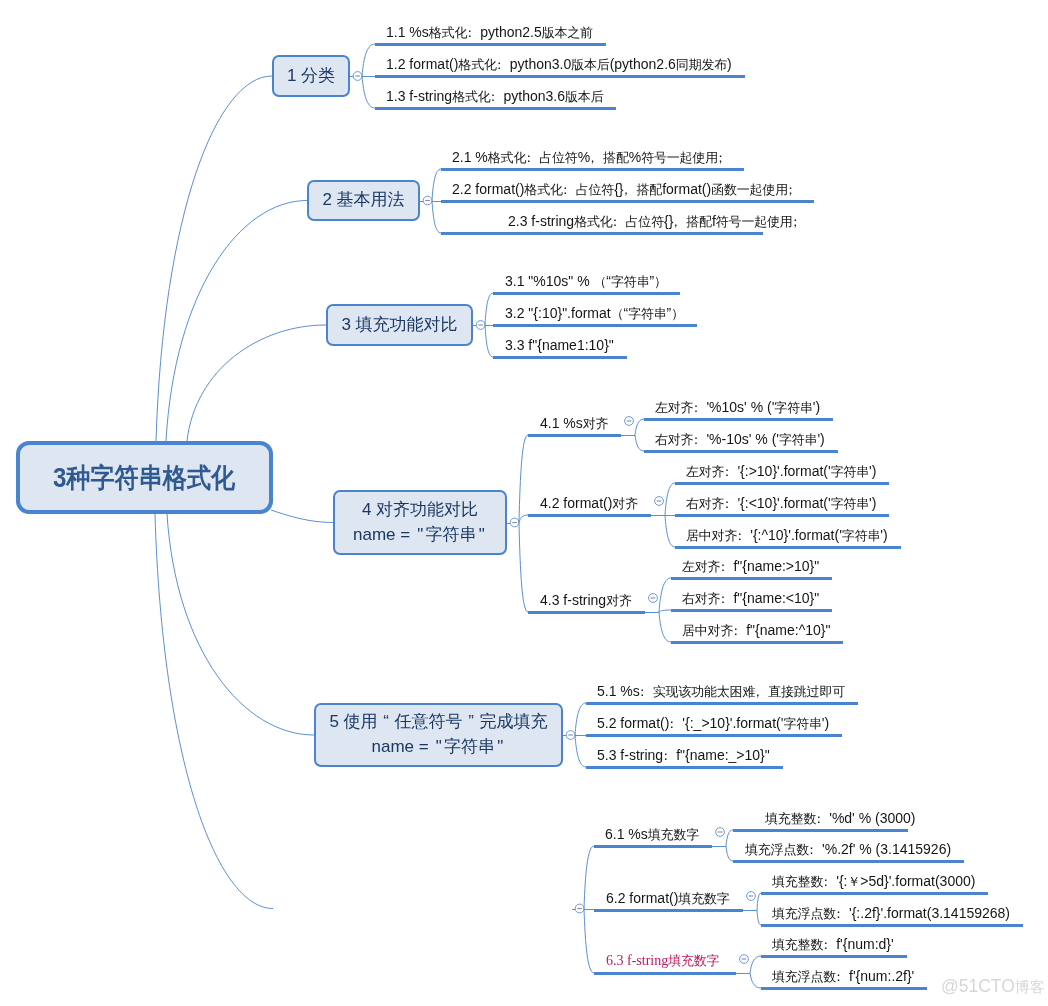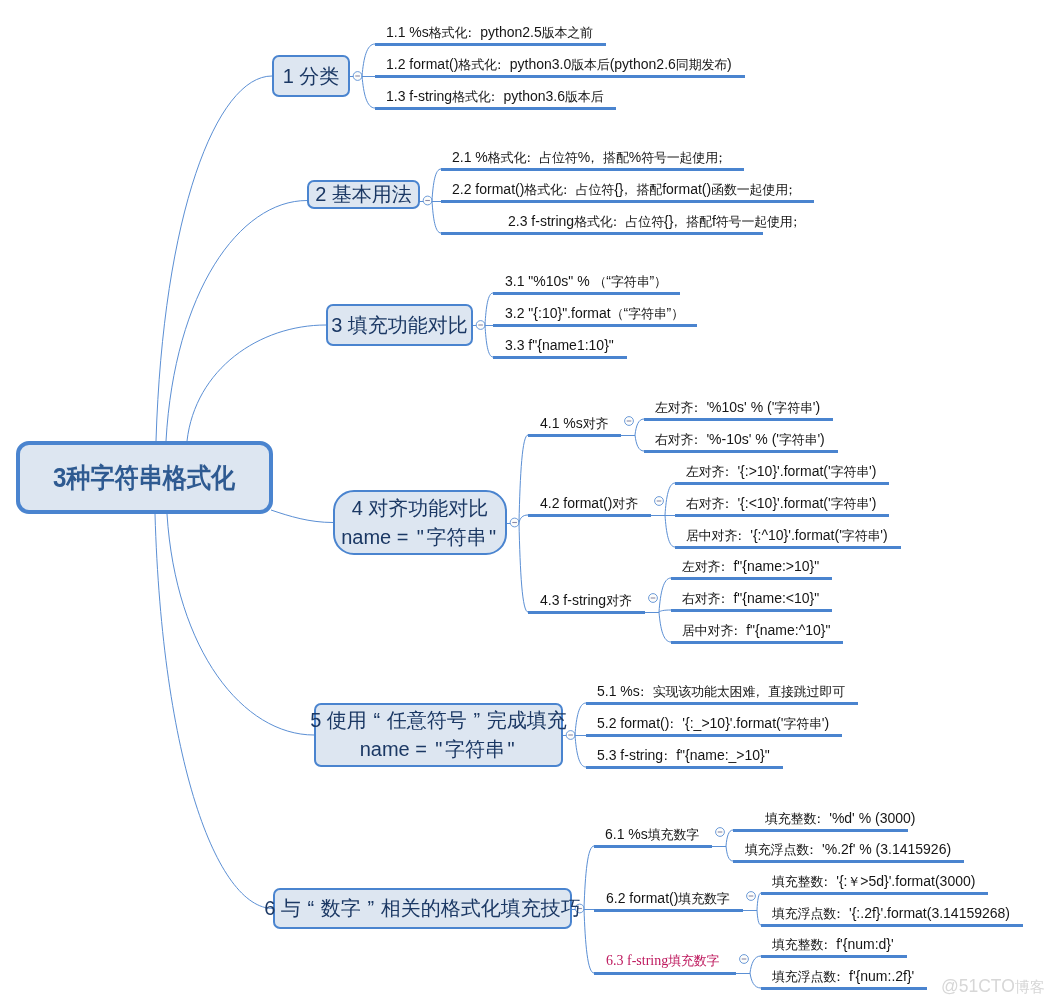--- a/index.html
+++ b/index.html
@@ -8,21 +8,21 @@
        font-family:"Liberation Sans","DejaVu Sans",sans-serif;}
   #stage{position:absolute;left:0;top:0;width:1048px;height:1006px;}
   #links{position:absolute;left:0;top:0;width:1048px;height:1006px;}
   #nodes{position:absolute;left:0;top:0;width:1048px;height:1006px;}
   .node{position:absolute;box-sizing:border-box;}
   .root-node{background:#dde6f1;border:4px solid #4a84cf;border-radius:13px;
      color:#2e5a91;font-weight:bold;font-size:27px;
      display:flex;align-items:center;justify-content:center;}
   .root-node>span{display:inline-block;transform:scaleX(0.893);transform-origin:center;}
   .lvl1{background:#dde6f1;border:2.2px solid #4a84cf;border-radius:7px;color:#1b3864;
-     font-size:20px;display:flex;align-items:center;justify-content:center;
+     font-size:17px;display:flex;align-items:center;justify-content:center;
      text-align:center;line-height:1.45;white-space:pre;}
   .leaf{position:absolute;color:#151515;font-size:14px;line-height:16px;white-space:pre;}
   .cjk{font-size:13px;letter-spacing:-0.2px;}
   .cjp{display:inline-block;width:13px;text-indent:-4px;font-size:13px;}
   .ul{position:absolute;background:#4a84cf;height:3px;}
   .wm{position:absolute;color:#dcdcdc;font-size:17.5px;line-height:17.5px;white-space:pre;}
   .wm .cjk{font-size:15px;letter-spacing:0;}
   .fwq{display:inline-block;width:1em;text-align:center;}
   .fwqs{display:inline-block;width:0.62em;text-align:center;}
 </style>
@@ -134,36 +134,33 @@
 
   <div id="nodes">
 
     <div class="node root-node" style="left: 16px; top: 441px; width: 257px; height: 73px; background: rgb(221, 230, 241); border-color: rgb(74, 132, 207); color: rgb(46, 90, 145);">
       <span>3种字符串格式化</span>
     </div>
 
     <div class="node lvl1" style="left: 272px; top: 55px; width: 78px; height: 42px; background: rgb(221, 230, 241); border-color: rgb(74, 132, 207); color: rgb(27, 56, 100);">
       <span>1 分类</span>
     </div>
-    <div class="node lvl1" style="left: 307px; top: 180px; width: 113px; height: 29px; background: rgb(221, 230, 241); border-color: rgb(74, 132, 207); color: rgb(27, 56, 100);">
+    <div class="node lvl1" style="left: 307px; top: 180px; width: 113px; height: 41px; background: rgb(221, 230, 241); border-color: rgb(74, 132, 207); color: rgb(27, 56, 100);">
       <span>2 基本用法</span>
     </div>
     <div class="node lvl1" style="left: 326px; top: 304px; width: 147px; height: 42px; background: rgb(221, 230, 241); border-color: rgb(74, 132, 207); color: rgb(27, 56, 100);">
       <span>3 填充功能对比</span>
     </div>
-    <div class="node lvl1" style="left: 333px; top: 490px; width: 174px; height: 65px; background: rgb(221, 230, 241); border-color: rgb(74, 132, 207); color: rgb(27, 56, 100); border-radius: 21px;">
+    <div class="node lvl1" style="left: 333px; top: 490px; width: 174px; height: 65px; background: rgb(221, 230, 241); border-color: rgb(74, 132, 207); color: rgb(27, 56, 100);">
       <span>4 对齐功能对比
 name = <span class="fwqs">"</span>字符串<span class="fwqs">"</span></span>
     </div>
     <div class="node lvl1" style="left: 314px; top: 703px; width: 249px; height: 64px; background: rgb(221, 230, 241); border-color: rgb(74, 132, 207); color: rgb(27, 56, 100);">
       <span>5 使用<span class="fwq">“</span>任意符号<span class="fwq">”</span>完成填充
 name = <span class="fwqs">"</span>字符串<span class="fwqs">"</span></span>
-    </div>
-    <div class="node lvl1" style="left: 273px; top: 888px; width: 299px; height: 41px; background: rgb(221, 230, 241); border-color: rgb(74, 132, 207); color: rgb(27, 56, 100);">
-      <span>6 与<span class="fwq">“</span>数字<span class="fwq">”</span>相关的格式化填充技巧</span>
     </div>
 
     <div id="leaves">
         <div class="leaf" style="left: 386px; top: 23.5px; color: rgb(21, 21, 21);">1.1 %s<span class="cjk">格式化</span><span class="cjp">：</span>python2.5<span class="cjk">版本之前</span></div>
         <div class="ul" style="left: 375px; top: 42.5px; width: 231px; background: rgb(74, 132, 207);"></div>
         <div class="leaf" style="left: 386px; top: 55.5px; color: rgb(21, 21, 21);">1.2 format()<span class="cjk">格式化</span><span class="cjp">：</span>python3.0<span class="cjk">版本后</span>(python2.6<span class="cjk">同期发布</span>)</div>
         <div class="ul" style="left: 375px; top: 74.5px; width: 370px; background: rgb(74, 132, 207);"></div>
         <div class="leaf" style="left: 386px; top: 87.5px; color: rgb(21, 21, 21);">1.3 f-string<span class="cjk">格式化</span><span class="cjp">：</span>python3.6<span class="cjk">版本后</span></div>
         <div class="ul" style="left: 375px; top: 106.5px; width: 241px; background: rgb(74, 132, 207);"></div>
         <div class="leaf" style="left: 452px; top: 148.5px; color: rgb(21, 21, 21);">2.1 %<span class="cjk">格式化</span><span class="cjp">：</span><span class="cjk">占位符</span>%<span class="cjp">，</span><span class="cjk">搭配</span>%<span class="cjk">符号一起使用</span><span class="cjp">；</span></div>

